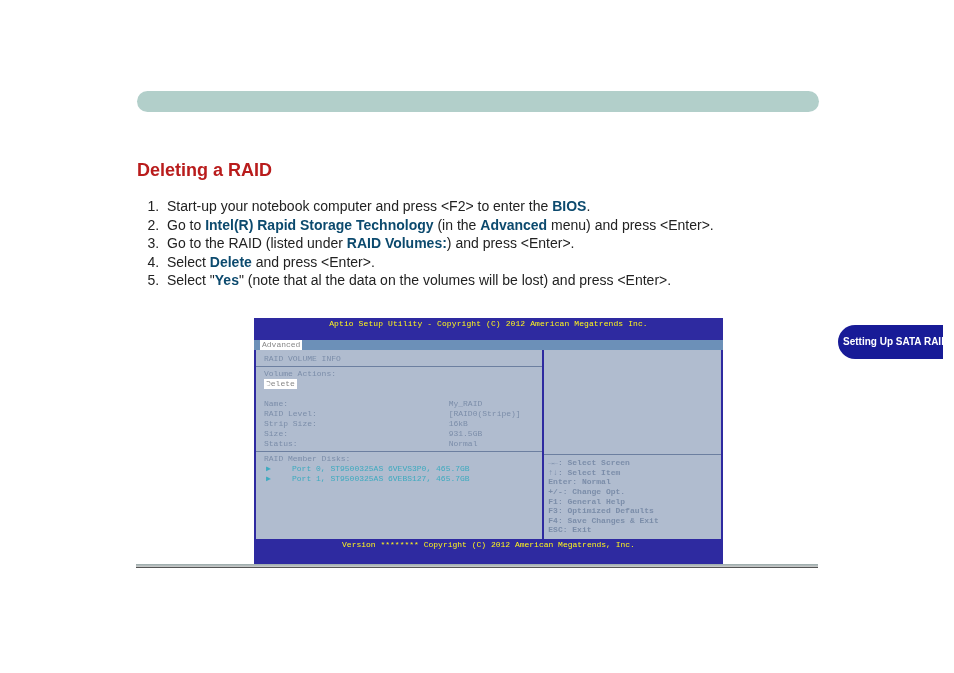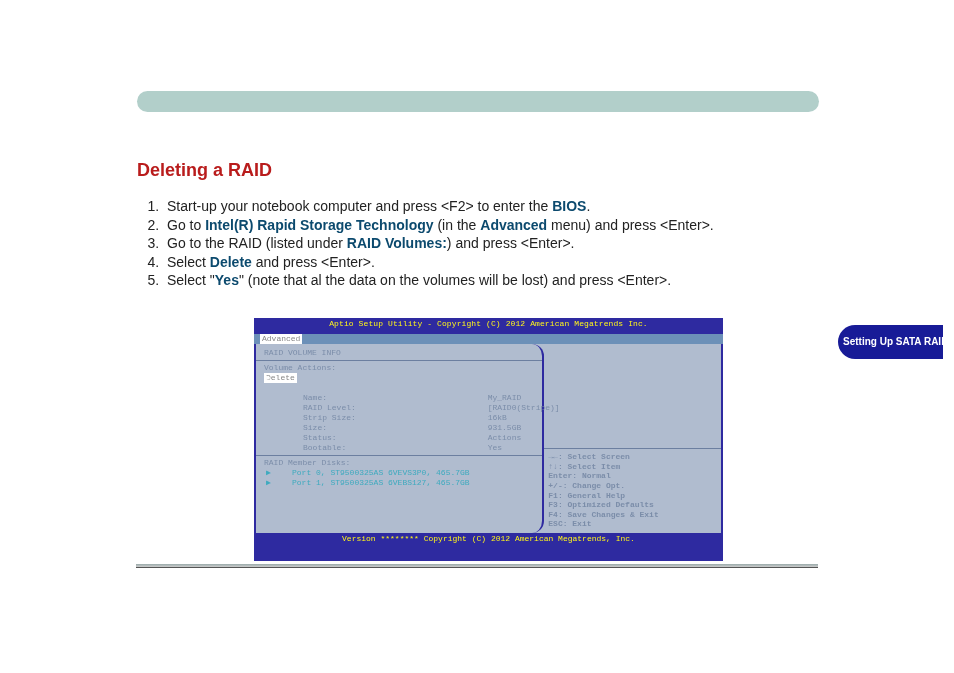--- a/index.html
+++ b/index.html
@@ -50,21 +50,21 @@
   .bios-window {
     position: absolute;
     top: 318px;
     left: 254px;
     width: 469px;
     height: 229px;
     background: #B0BCCF;
     box-sizing: border-box;
   }
   .bios-title {
-    height: 16px;
+    height: 22px;
     background: #2E2AA0;
     color: #FFF51B;
     font-family: "Courier New", monospace;
     font-size: 8px;
     text-align: center;
     line-height: 12px;
     letter-spacing: 0.1px;
   }
   .bios-tab {
     height: 10px;
@@ -85,21 +85,20 @@
   .bios-left {
     flex: 0 0 62%;
     border-right: 2px solid #2E2AA0;
     font-family: "Courier New", monospace;
     font-size: 8px;
     color: #7B8DA9;
     padding: 4px 8px;
     box-sizing: border-box;
     line-height: 1.25;
     position: relative;
-    border-radius: 12px;
   }
   .bios-right {
     flex: 1;
     font-family: "Courier New", monospace;
     font-size: 8px;
     color: #7B8DA9;
     position: relative;
   }
   .bios-sep {
     border-top: 1px solid #6C7FA0;
@@ -118,21 +117,21 @@
   }
   .triangle {
     position: absolute;
     left: 2px;
     color: #FFFFFF;
     font-size: 8px;
   }
   .props-row {
     display: flex;
   }
-  .props-row .k { flex: 0 0 55%; margin-left: 39px; }
+  .props-row .k { flex: 0 0 55%; }
   .props-row .v { flex: 1; padding-left: 36px; }
   .help-box {
     position: absolute;
     bottom: 4px;
     left: 4px;
     right: 4px;
     line-height: 1.2;
     font-weight: bold;
   }
   .bios-footer {
@@ -227,25 +226,21 @@
       <div class="props-row">
           <span class="k">Strip Size:</span>
           <span class="v">16kB</span>
         </div>
       <div class="props-row">
           <span class="k">Size:</span>
           <span class="v">931.5GB</span>
         </div>
       <div class="props-row">
           <span class="k">Status:</span>
-          <span class="v">Actions</span>
-        </div>
-      <div class="props-row">
-          <span class="k">Bootable:</span>
-          <span class="v">Yes</span>
+          <span class="v">Normal</span>
         </div>
       <div class="bios-sep"></div>
       <div>RAID Member Disks:</div>
       <div style="position:relative;">
         <span class="triangle" style="color:#3EAABF;">▶</span>
         <span class="bios-cyan">Port 0, ST9500325AS 6VEVS3P0, 465.7GB</span>
       </div>
       <div style="position:relative;">
         <span class="triangle" style="color:#3EAABF;">▶</span>
         <span class="bios-cyan">Port 1, ST9500325AS 6VEBS127, 465.7GB</span>

